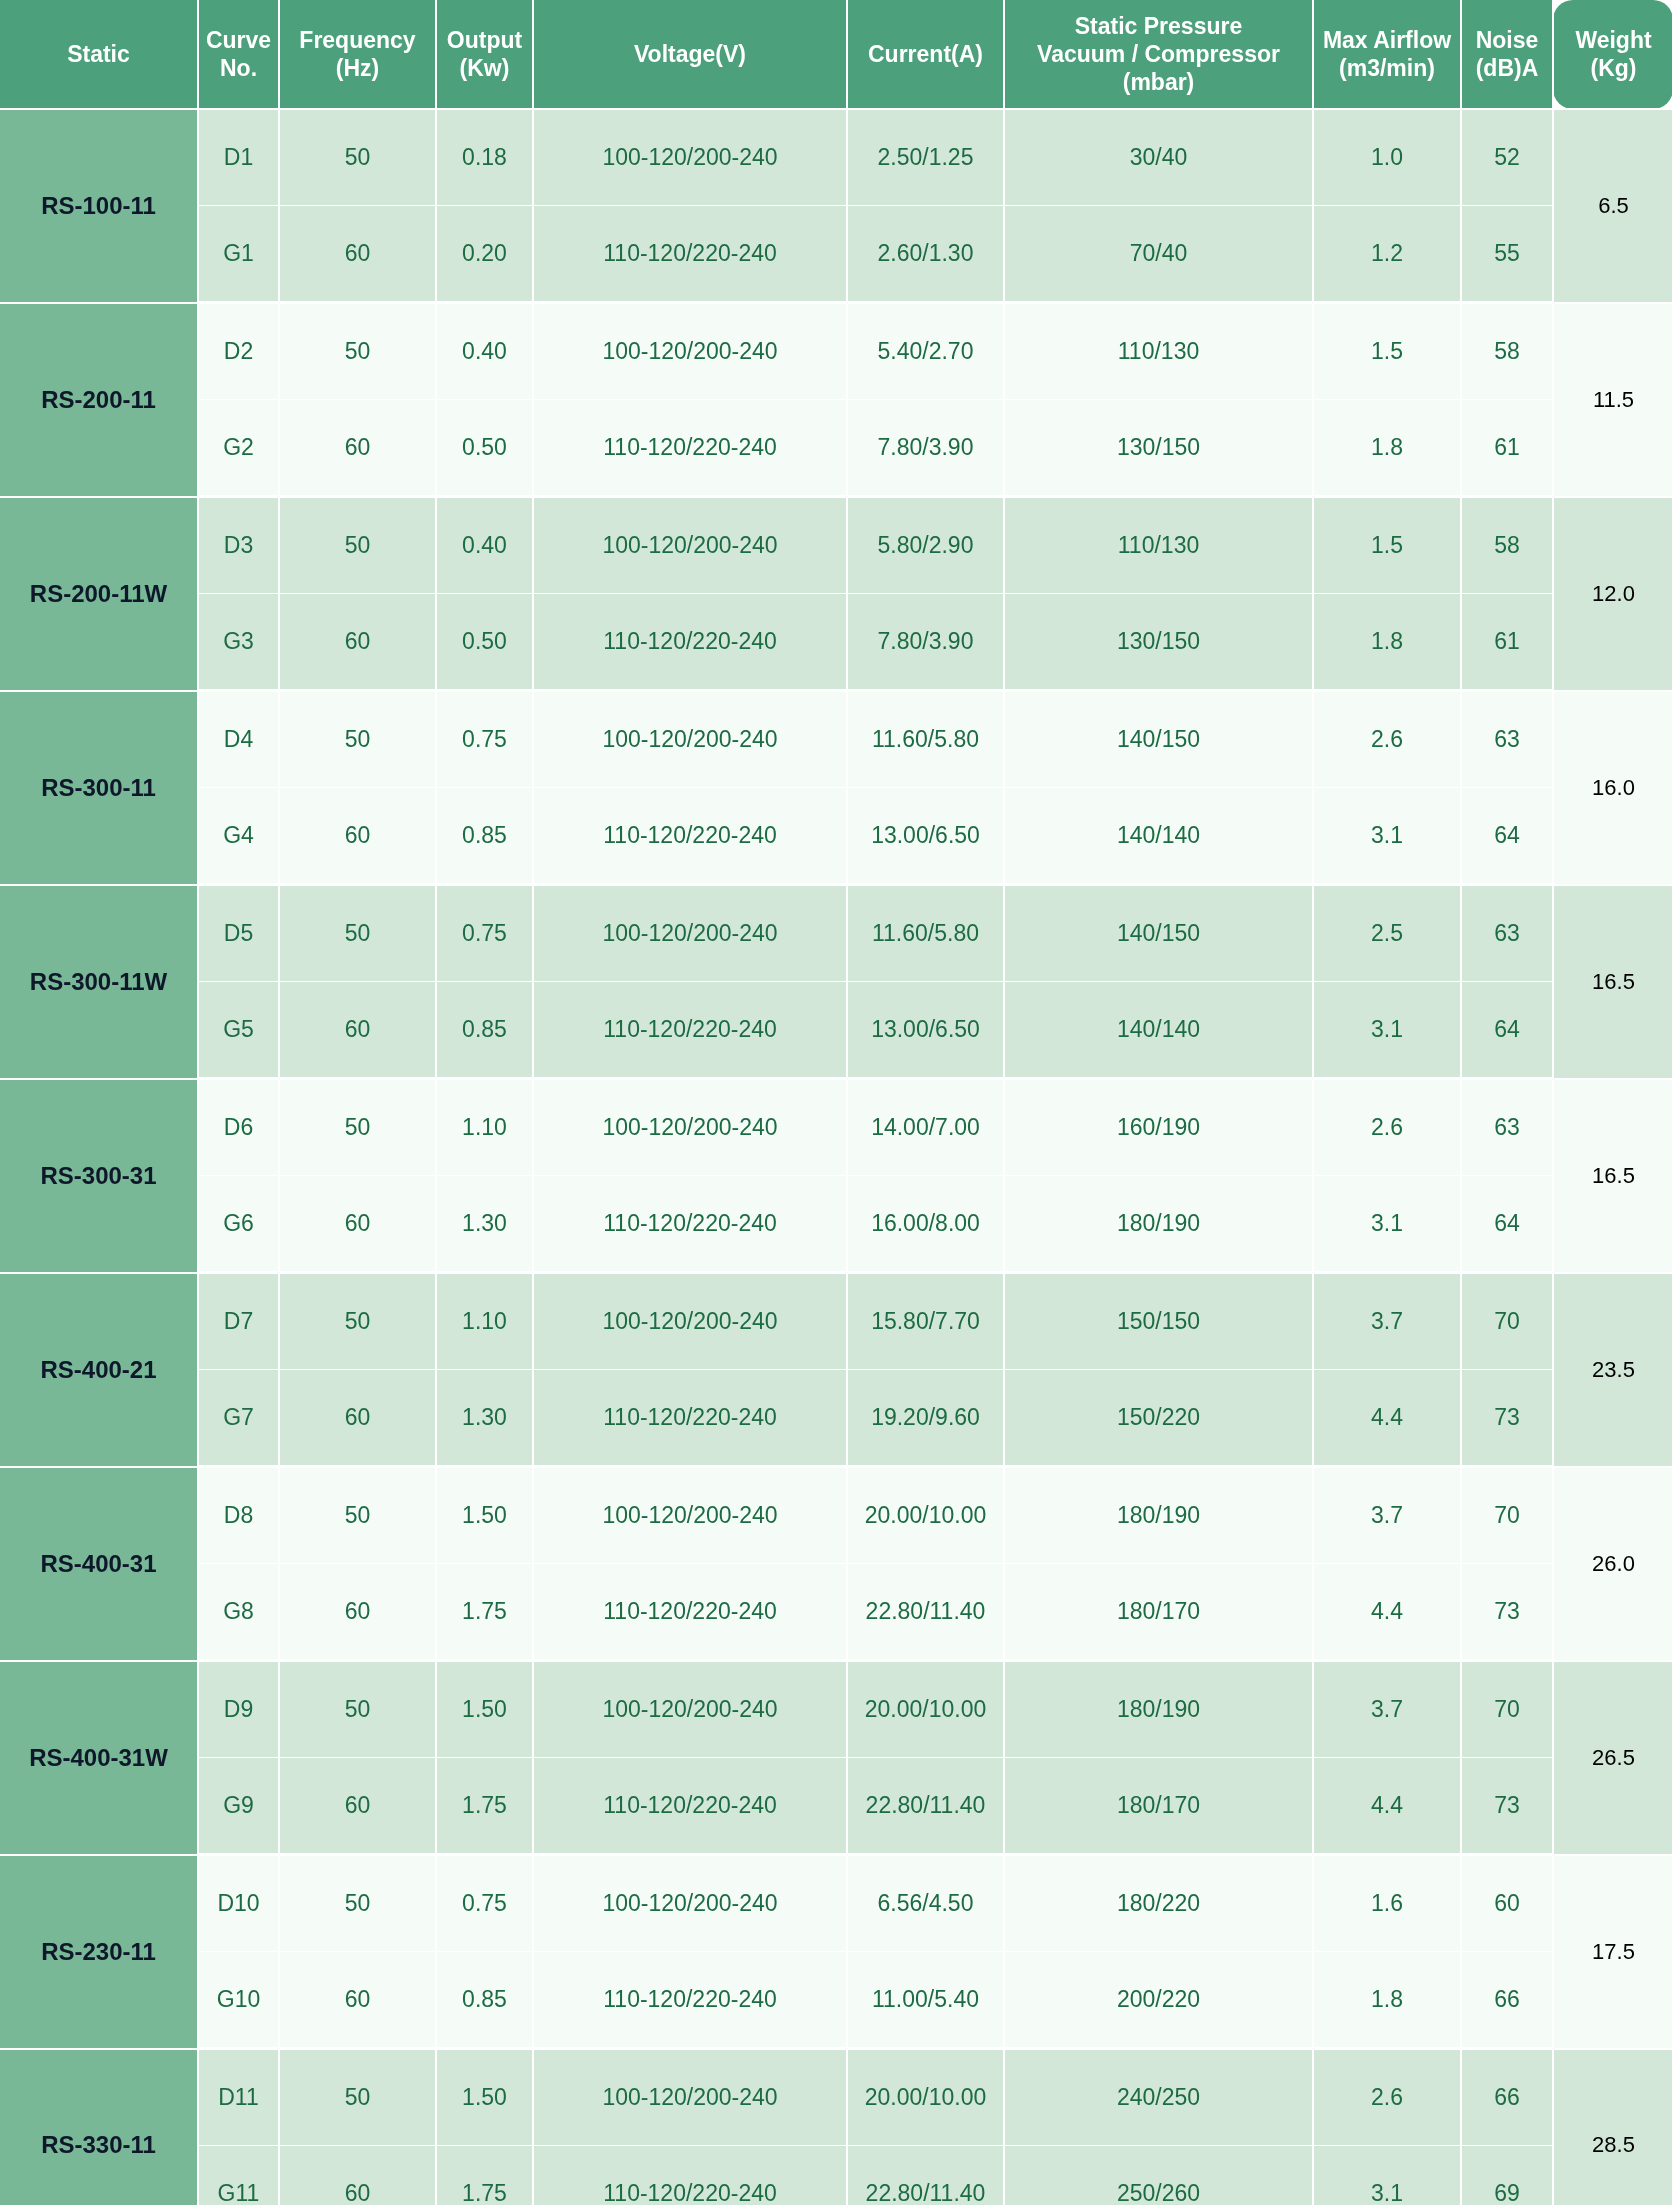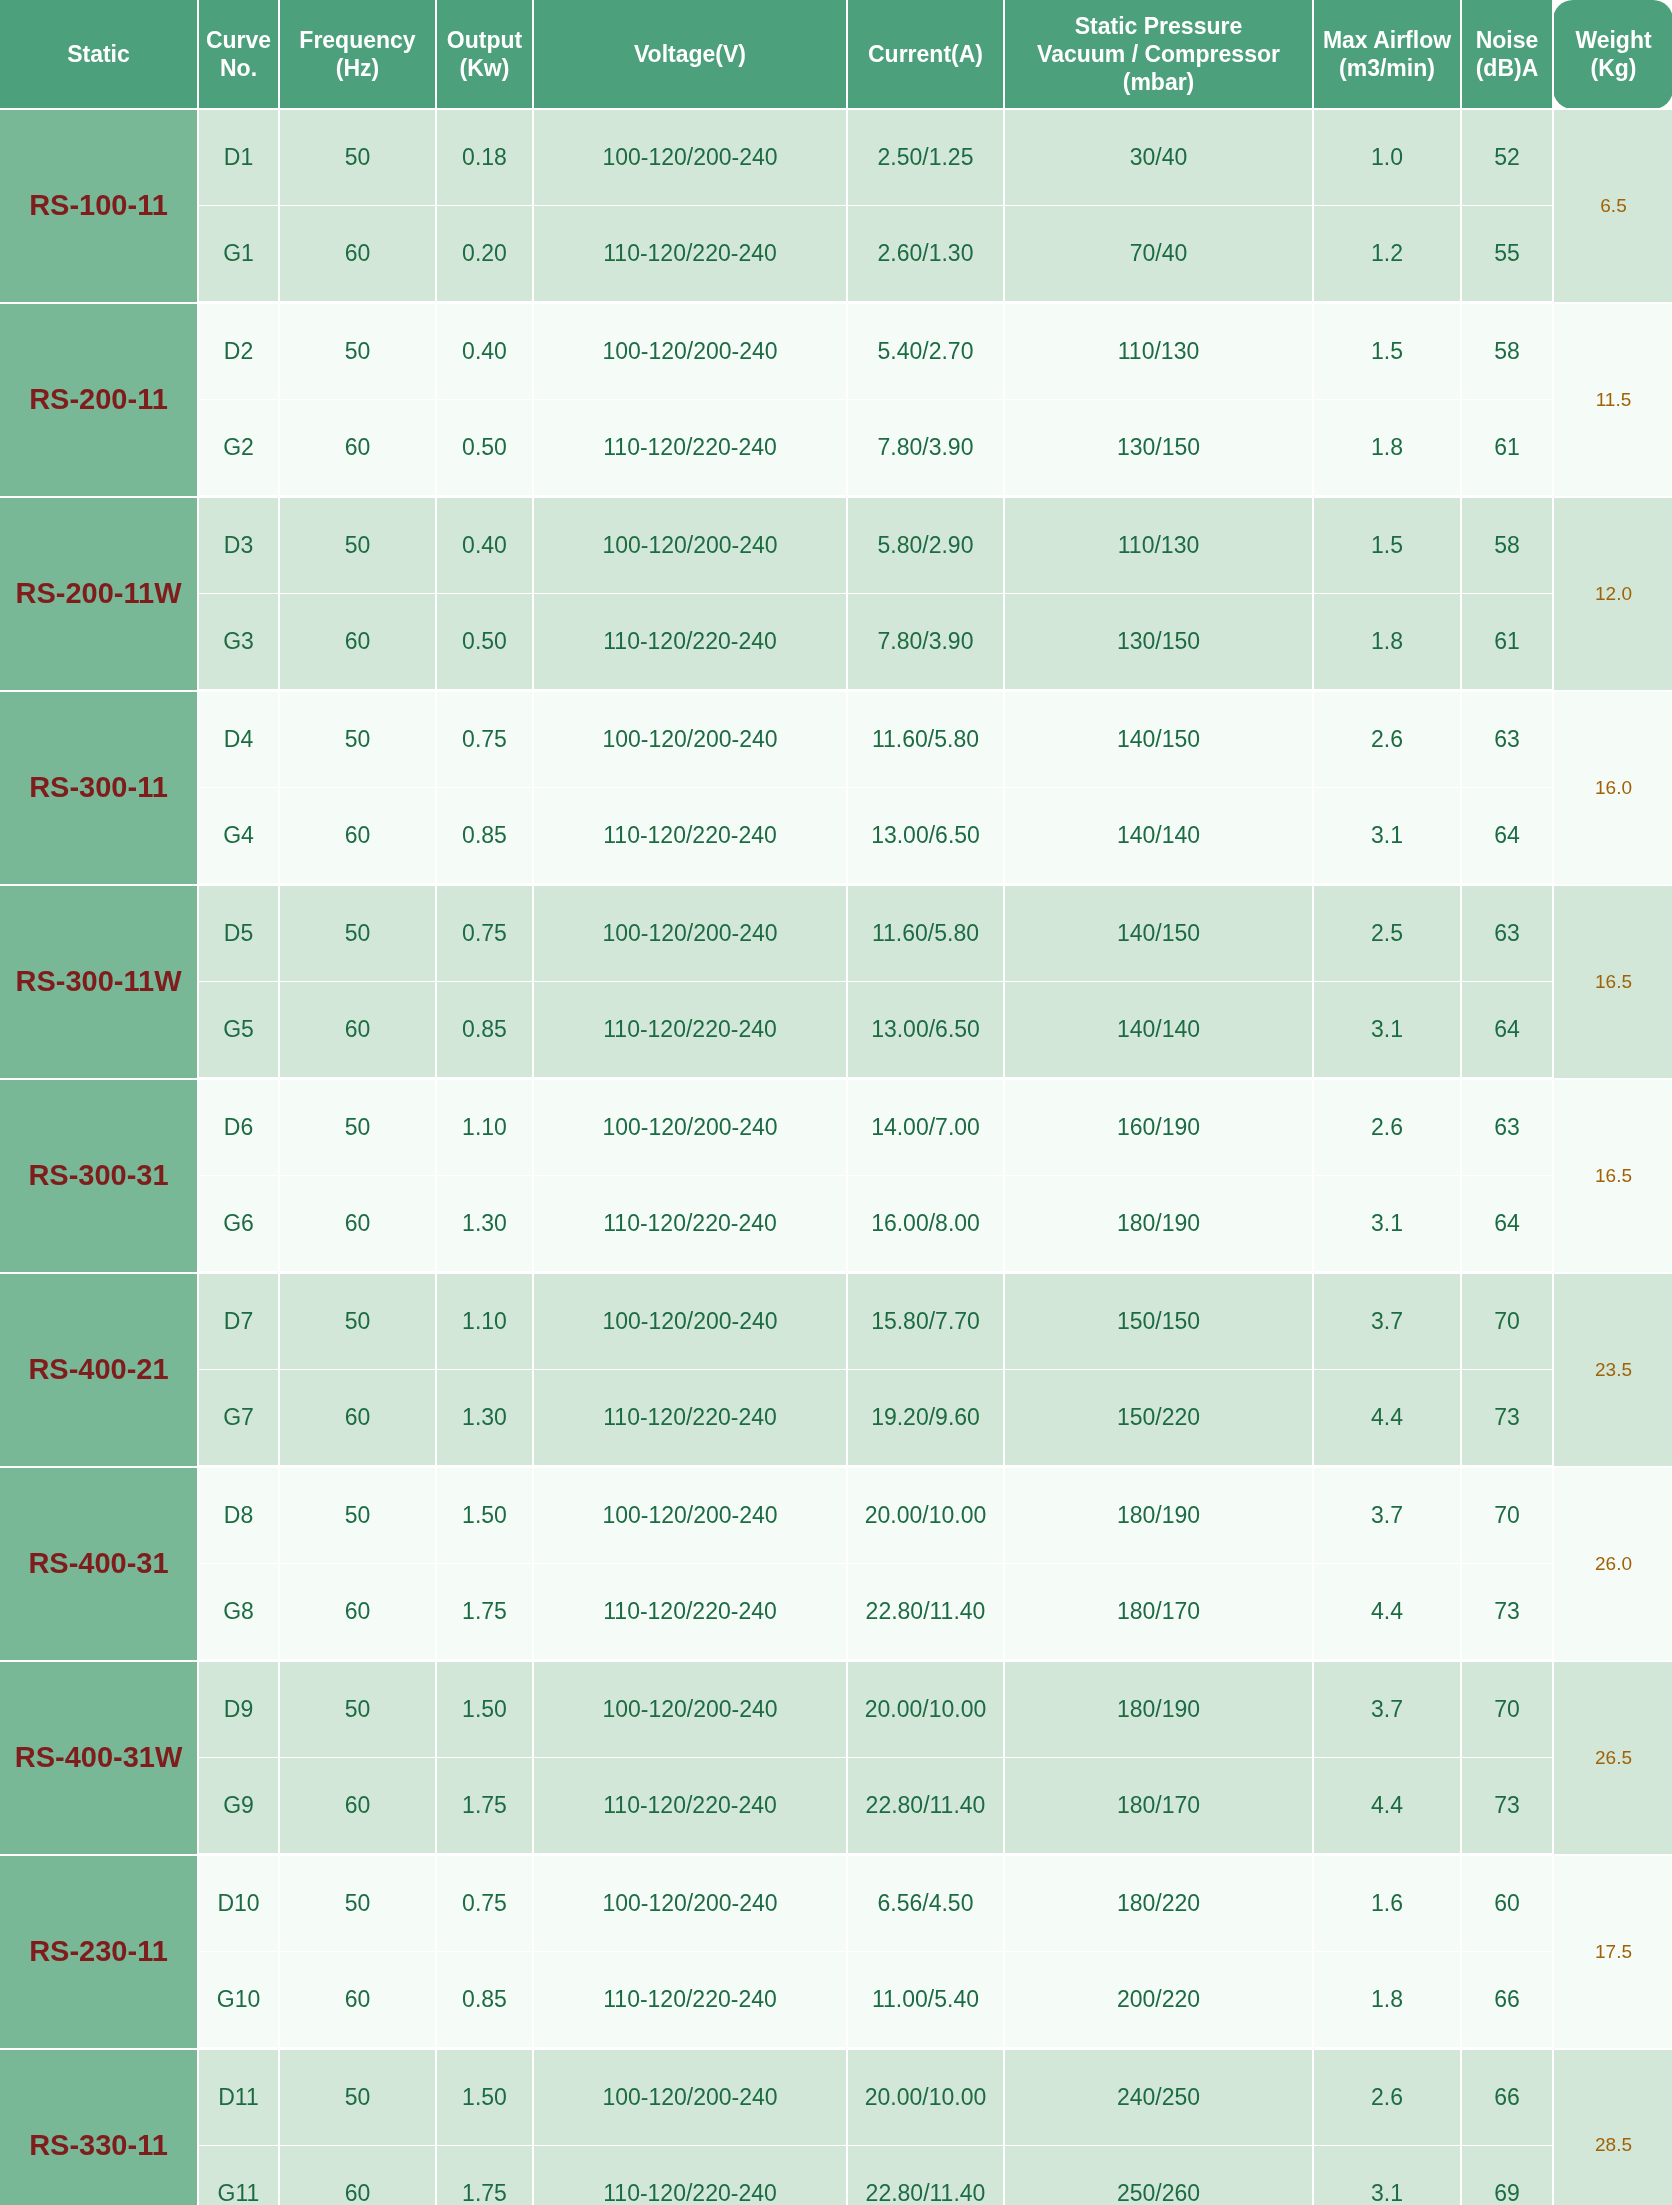--- a/index.html
+++ b/index.html
@@ -47,33 +47,33 @@
     padding: 12px 3.7px;
     border-right: 2.3px solid #ffffff;
     border-bottom: 2.3px solid #ffffff;
     white-space: pre-line;
   }
   thead th:last-child { border-right: none; border-radius: 20px; }
 
   
   td.model-cell {
     background: #78B897;
-    color: #7f1d1d;
-    font-size: 29px;
+    color: #0f172a;
+    font-size: 24px;
     font-weight: bold;
     text-align: center;
     vertical-align: middle;
     border-right: 2.3px solid #ffffff;
     border-bottom: 2.3px solid #ffffff;
   }
 
   
   td.weight-cell {
-    font-size: 19px;
-    color: #a16207;
+    font-size: 22px;
+    color: #000000;
     text-align: center;
     vertical-align: middle;
     border-bottom: 2.3px solid #ffffff;
   }
 
   
   td.data-cell {
     font-size: 23px;
     color: #1C6B42;
     text-align: center;

